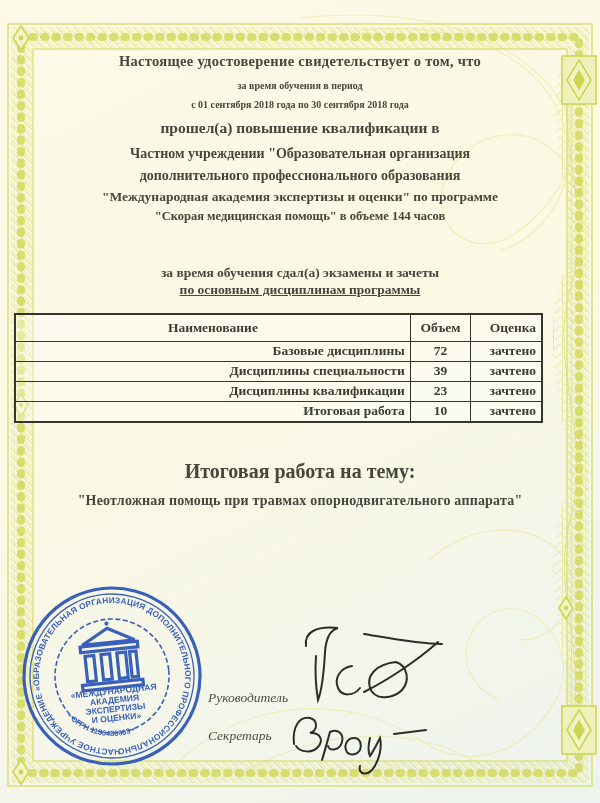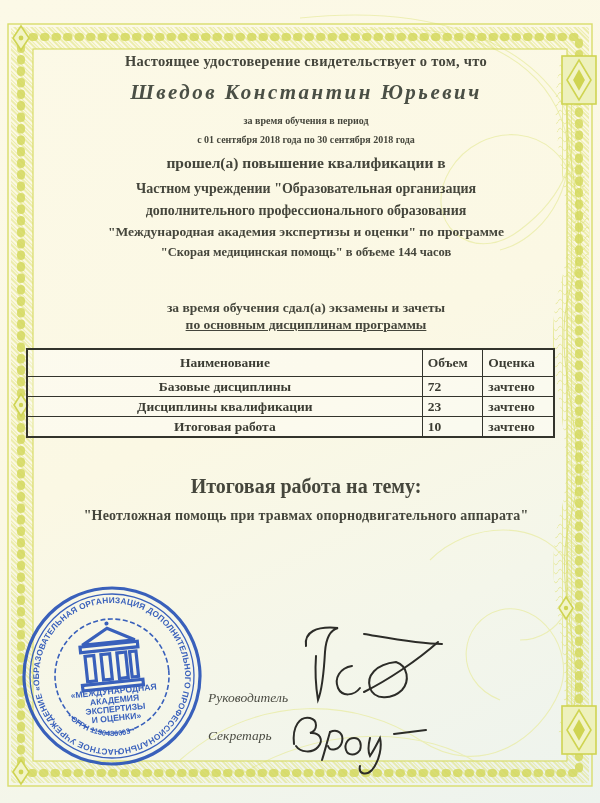--- a/index.html
+++ b/index.html
@@ -2,21 +2,21 @@
 <html><head>
 <meta charset="utf-8">
 <style>
   html,body{margin:0;padding:0;background:#888;}
   .page{
     position:relative;width:600px;height:803px;margin:0 auto;overflow:hidden;
     background:linear-gradient(155deg,#fcf9e7 0%,#fbf8e4 48%,#f4f6ea 75%,#edf3ee 100%);
     font-family:"Liberation Serif","DejaVu Serif",serif;color:#45463c;
   }
   .deco{position:absolute;inset:0;z-index:0;pointer-events:none;}
-  .content{position:relative;z-index:2;text-align:center;margin-left:12px;}
+  .content{position:relative;z-index:2;text-align:center;}
   .line{font-weight:bold;line-height:1.25;}
   .l-intro{padding-top:52px;font-size:14.5px;letter-spacing:.3px;}
   .l-name{margin-top:9px;font-size:21px;font-style:italic;letter-spacing:2.5px;color:#4a4f45;}
   .l-period{margin-top:10px;font-size:10px;}
   .l-dates{margin-top:6px;font-size:10px;}
   .l-action{margin-top:7px;font-size:15.5px;}
   .l-org1{margin-top:7px;font-size:14px;}
   .l-org2{margin-top:5px;font-size:14px;}
   .l-org3{margin-top:4px;font-size:13.5px;}
   .l-program{margin-top:4px;font-size:12.5px;}
@@ -25,24 +25,24 @@
   table.grades{
     margin:14px 0 0 14px;width:529px;border-collapse:collapse;
     border:2px solid #33342c;background:rgba(255,255,255,.35);
   }
   table.grades th,table.grades td{
     border:1.6px solid #33342c;font-size:13.5px;color:#3b3c33;
     padding:1px 5px;font-weight:bold;
   }
   table.grades th{height:24px;}
   table.grades td{height:17px;}
-  .col-name{width:75%;text-align:center;}
+  .col-name{width:75%;text-align:right;}
   th.col-name{text-align:center;}
-  .col-vol{width:11.5%;text-align:left;}
-  .col-grade{width:13.5%;text-align:left;}
+  .col-vol{width:11.5%;text-align:center;}
+  .col-grade{width:13.5%;text-align:right;}
   .final-title{margin-top:36px;font-size:20px;}
   .final-topic{margin-top:8px;font-size:14px;letter-spacing:.2px;}
   .stamp{position:absolute;left:20px;top:584px;width:184px;height:184px;z-index:3;
          transform:rotate(-6deg);opacity:.93;}
   .sig-label{position:absolute;z-index:3;font-style:italic;font-size:13.5px;color:#4c4d44;}
   .sig-head{left:208px;top:690px;}
   .sig-sec{left:208px;top:728px;}
   .sig-ink{position:absolute;left:268px;top:604px;width:220px;height:180px;z-index:4;}
 </style>
 </head>
@@ -102,21 +102,20 @@
         </g>
       <g transform="translate(566,608)">
           <path d="M0,-11 L7,0 L0,11 L-7,0 Z"></path>
           <circle r="2.2" fill="#cfd452" stroke="none"></circle>
         </g>
     </g>
   </svg>
 
   <div class="content">
     <div class="line l-intro">Настоящее удостоверение свидетельствует о том, что</div>
-    <div class="line l-name">Шведов Константин Юрьевич</div>
     <div class="line l-period">за время обучения в период</div>
     <div class="line l-dates">с 01 сентября 2018 года по 30 сентября 2018 года</div>
     <div class="line l-action">прошел(а) повышение квалификации в</div>
     <div class="line l-org1">Частном учреждении "Образовательная организация</div>
     <div class="line l-org2">дополнительного профессионального образования</div>
     <div class="line l-org3">"Международная академия экспертизы и оценки" по программе</div>
     <div class="line l-program">"Скорая медицинская помощь" в объеме 144 часов</div>
     <div class="line l-exam">за время обучения сдал(а) экзамены и зачеты</div>
     <div class="line l-exam2">по основным дисциплинам программы</div>
 
@@ -128,20 +127,25 @@
           <th class="col-grade">Оценка</th>
         </tr>
       </thead>
       <tbody>
         <tr>
           <td class="col-name">Базовые дисциплины</td>
           <td class="col-vol">72</td>
           <td class="col-grade">зачтено</td>
         </tr>
         <tr>
+          <td class="col-name">Дисциплины специальности</td>
+          <td class="col-vol">39</td>
+          <td class="col-grade">зачтено</td>
+        </tr>
+        <tr>
           <td class="col-name">Дисциплины квалификации</td>
           <td class="col-vol">23</td>
           <td class="col-grade">зачтено</td>
         </tr>
         <tr>
           <td class="col-name">Итоговая работа</td>
           <td class="col-vol">10</td>
           <td class="col-grade">зачтено</td>
         </tr>
       </tbody>

